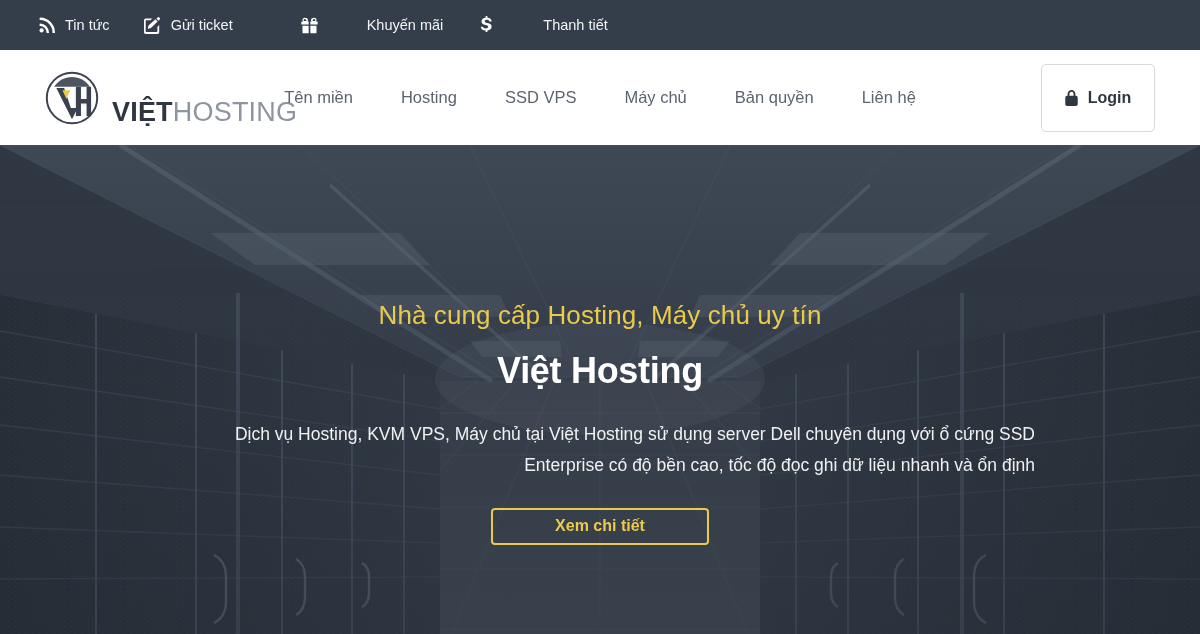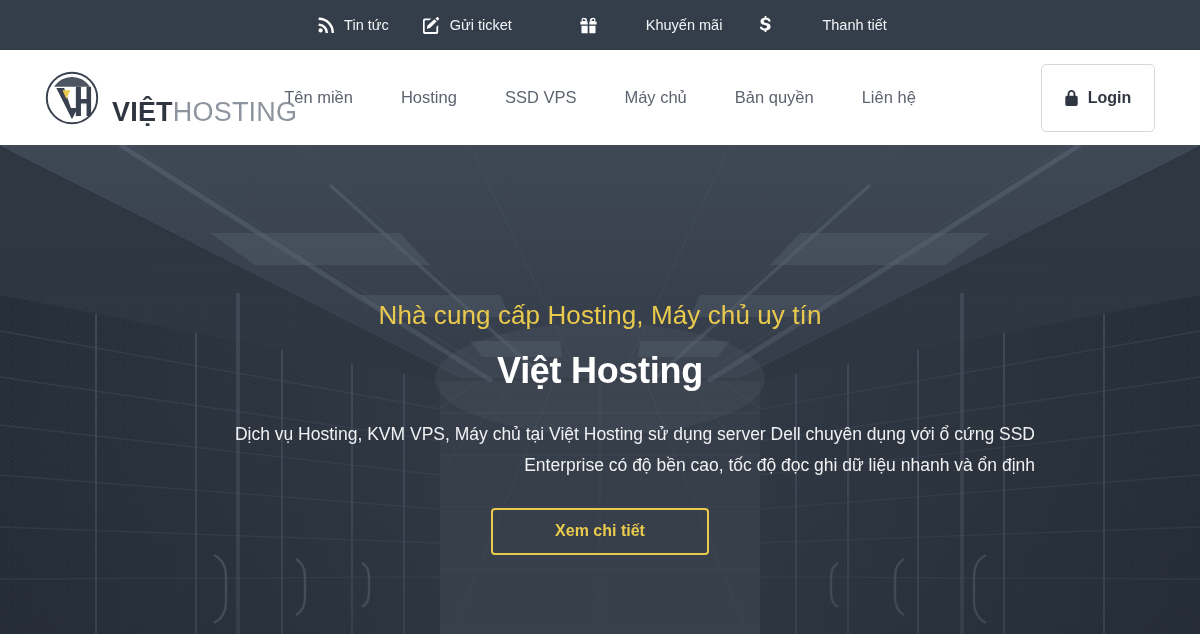--- a/index.html
+++ b/index.html
@@ -9,21 +9,21 @@
     background: #ffffff;
     overflow: hidden;
   }
 
   
   .topbar {
     height: 50px;
     background: #343d4a;
     display: flex;
     align-items: center;
-    justify-content: center;
+    justify-content: flex-start;
     padding: 0 34px 0 38px;
     color: #ffffff;
   }
   .topbar-group { display: flex; align-items: center; }
   .top-link {
     display: flex; align-items: center; gap: 9px;
     font-size: 14.5px; color: #f2f4f6;
     text-decoration: none; cursor: pointer;
     margin-right: 34px; white-space: nowrap;
   }
@@ -116,21 +116,21 @@
     margin-top: 28px;
     width: 870px;
     font-size: 17.5px;
     line-height: 31px;
     color: #f0f1f3;
     text-align: right;
   }
   .hero-cta {
     margin-top: 27px;
     display: inline-flex; align-items: center; justify-content: center;
-    width: 218px; height: 47px;
+    width: 218px; height: 37px;
     border: 2px solid #e9ca4d;
     border-radius: 4px;
     background: transparent;
     color: #e9ca4d;
     font-size: 16px; font-weight: bold;
     cursor: pointer;
     font-family: "Liberation Sans", sans-serif;
   }
 </style>
 </head>

